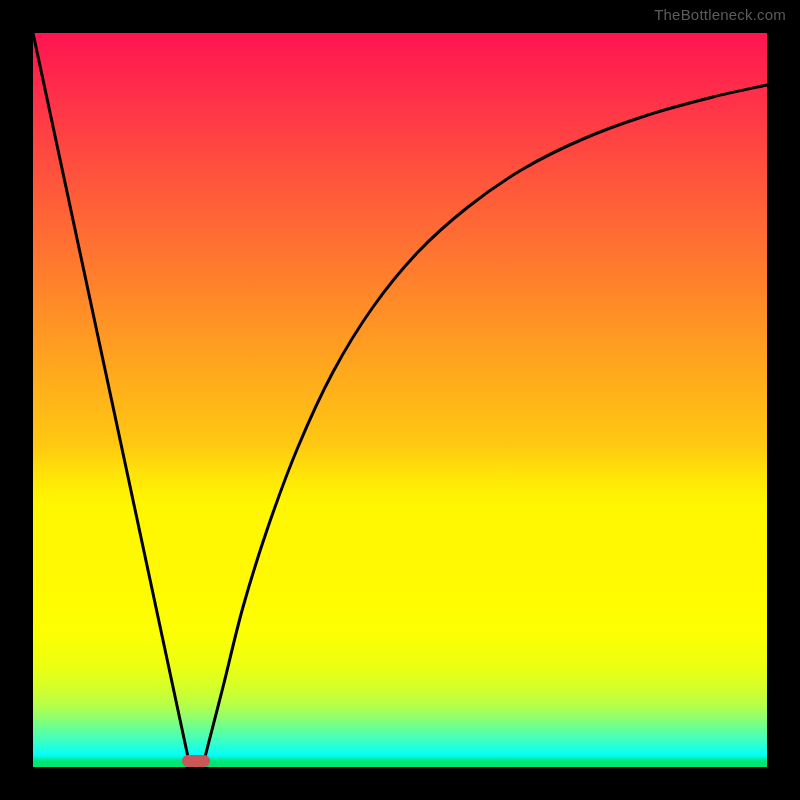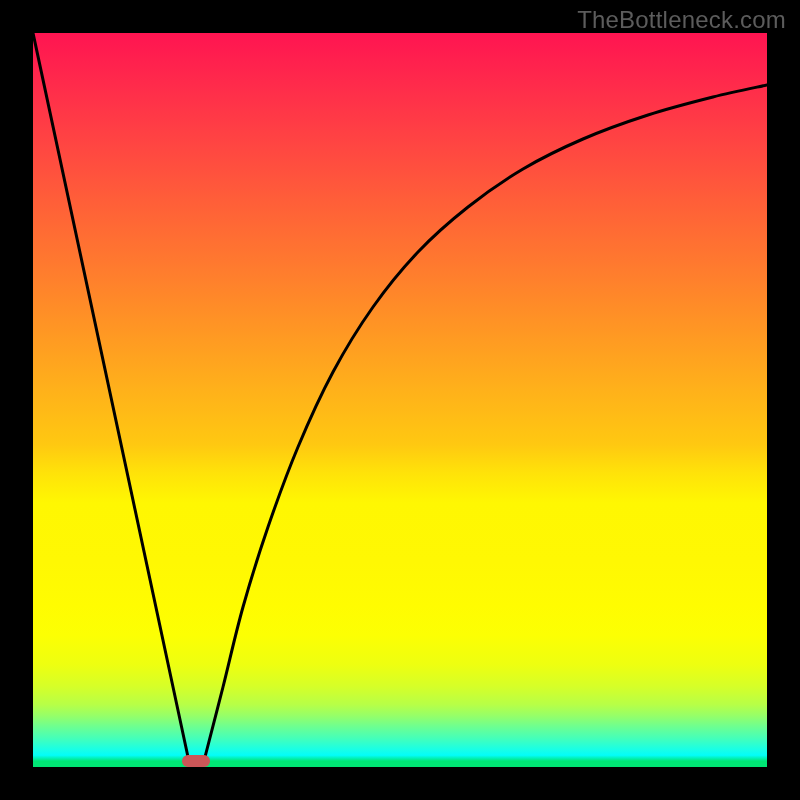--- a/index.html
+++ b/index.html
@@ -50,21 +50,21 @@
       #04fdf8 98.4%,
       #00e675 99.2%,
       #00e675 100%
     );
   }
   .watermark {
     position: absolute;
     top: 6px;
     right: 14px;
     color: #5c5c5c;
-    font-size: 24px;
+    font-size: 15px;
     font-weight: 400;
     letter-spacing: 0.2px;
     font-family: Arial, Helvetica, sans-serif;
   }
   .curve {
     position: absolute;
     left: 0;
     top: 0;
     width: 734px;
     height: 734px;

